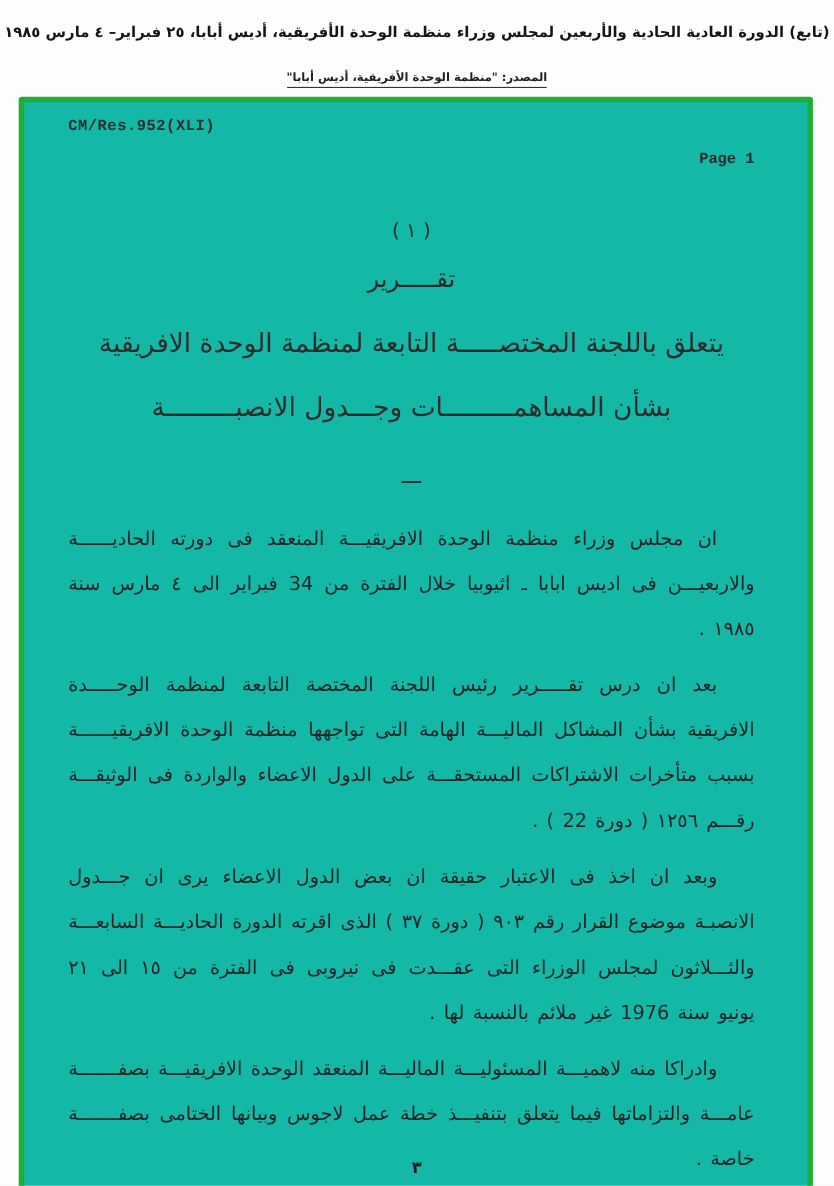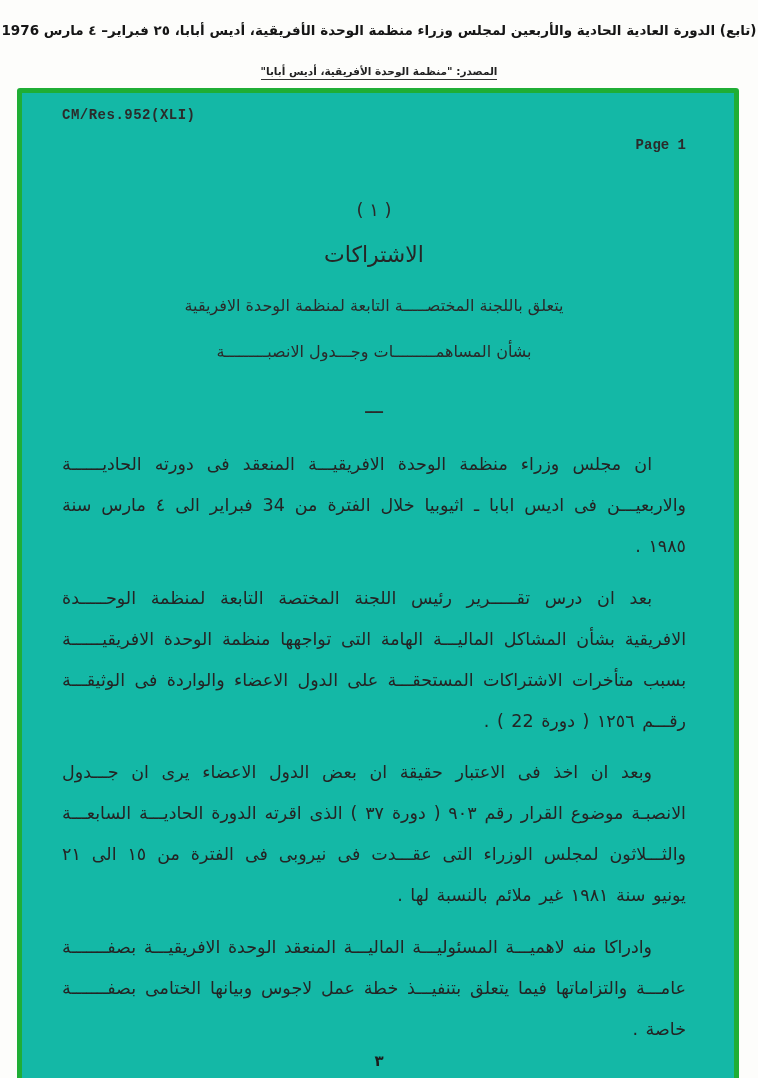--- a/index.html
+++ b/index.html
@@ -91,21 +91,21 @@
     color: #2a2a2a;
     margin-bottom: 22px;
   }
   .doc-title {
     font-size: 22px;
     color: #262626;
     margin-bottom: 26px;
     letter-spacing: 1px;
   }
   .doc-subtitle {
-    font-size: 16px;
+    font-size: 24px;
     color: #2a2a2a;
     margin-bottom: 20px;
     line-height: 1.6;
   }
   .doc-dash {
     font-size: 20px;
     color: #2a2a2a;
     margin: 30px 0 26px 0;
   }
 
@@ -133,42 +133,42 @@
     font-weight: bold;
     color: #1c1c1c;
   }
 </style>
 </head>
 <body>
 
 <div class="page">
 
   <div class="scan-header">
-    <div class="line1">(تابع)  الدورة العادية الحادية والأربعين لمجلس وزراء منظمة الوحدة الأفريقية، أديس أبابا، ٢٥ فبراير– ٤ مارس 1976</div>
+    <div class="line1">(تابع)  الدورة العادية الحادية والأربعين لمجلس وزراء منظمة الوحدة الأفريقية، أديس أبابا، ٢٥ فبراير– ٤ مارس ١٩٨٥</div>
     <br>
     <span class="line2">المصدر:  "منظمة الوحدة الأفريقية، أديس أبابا"</span>
   </div>
 
   <div class="green-frame">
     <div class="frame-inner">
 
       <div class="doc-ref">CM/Res.952(XLI)</div>
       <div class="doc-page-label">Page 1</div>
 
       <div class="doc-body">
         <div class="centered item-number">( ١ )</div>
-        <div class="centered doc-title">الاشتراكات</div>
+        <div class="centered doc-title">تقـــــرير</div>
         <div class="centered doc-subtitle">يتعلق   باللجنة المختصـــــة التابعة لمنظمة الوحدة الافريقية</div>
         <div class="centered doc-subtitle">بشأن المساهمـــــــــات   وجـــدول الانصبـــــــــة</div>
         <div class="centered doc-dash">ـــ</div>
 
         <div class="paragraphs">
           <p class="para">ان مجلس وزراء منظمة الوحدة الافريقيـــة المنعقد  فى دورته الحاديــــــة والاربعيـــن فى اديس ابابا ـ  اثيوبيا خلال الفترة من 34 فبراير الى ٤ مارس سنة ١٩٨٥ .</p>
           <p class="para">بعد  ان درس تقـــــرير رئيس اللجنة المختصة التابعة لمنظمة الوحـــــدة الافريقية  بشأن المشاكل الماليـــة الهامة التى تواجهها منظمة الوحدة الافريقيــــــة بسبب متأخرات الاشتراكات المستحقـــة على الدول  الاعضاء والواردة فى الوثيقـــة رقـــم ١٢٥٦ ( دورة 22 )  .</p>
-          <p class="para">وبعد ان   اخذ  فى الاعتبار حقيقة ان بعض الدول الاعضاء يرى ان جـــدول الانصبـة  موضوع القرار رقم ٩٠٣ ( دورة ٣٧ ) الذى اقرته الدورة الحاديـــة السابعـــة والثـــلاثون لمجلس الوزراء التى عقـــدت فى نيروبى  فى الفترة من  ١٥ الى ٢١ يونيو سنة ١٩٨١ غير ملائم بالنسبة لها .</p>
+          <p class="para">وبعد ان   اخذ  فى الاعتبار حقيقة ان بعض الدول الاعضاء يرى ان جـــدول الانصبـة  موضوع القرار رقم ٩٠٣ ( دورة ٣٧ ) الذى اقرته الدورة الحاديـــة السابعـــة والثـــلاثون لمجلس الوزراء التى عقـــدت فى نيروبى  فى الفترة من  ١٥ الى ٢١ يونيو سنة 1976 غير ملائم بالنسبة لها .</p>
           <p class="para">وادراكا منه لاهميـــة المسئوليـــة الماليـــة المنعقد الوحدة الافريقيـــة بصفـــــــة عامـــة والتزاماتها فيما يتعلق بتنفيـــذ خطة عمل لاجوس وبيانها الختامى  بصفـــــــة خاصة .</p>
         </div>
       </div>
 
     </div>
   </div>
 
   <div class="footer-pagenum">٣</div>
 
 </div>

